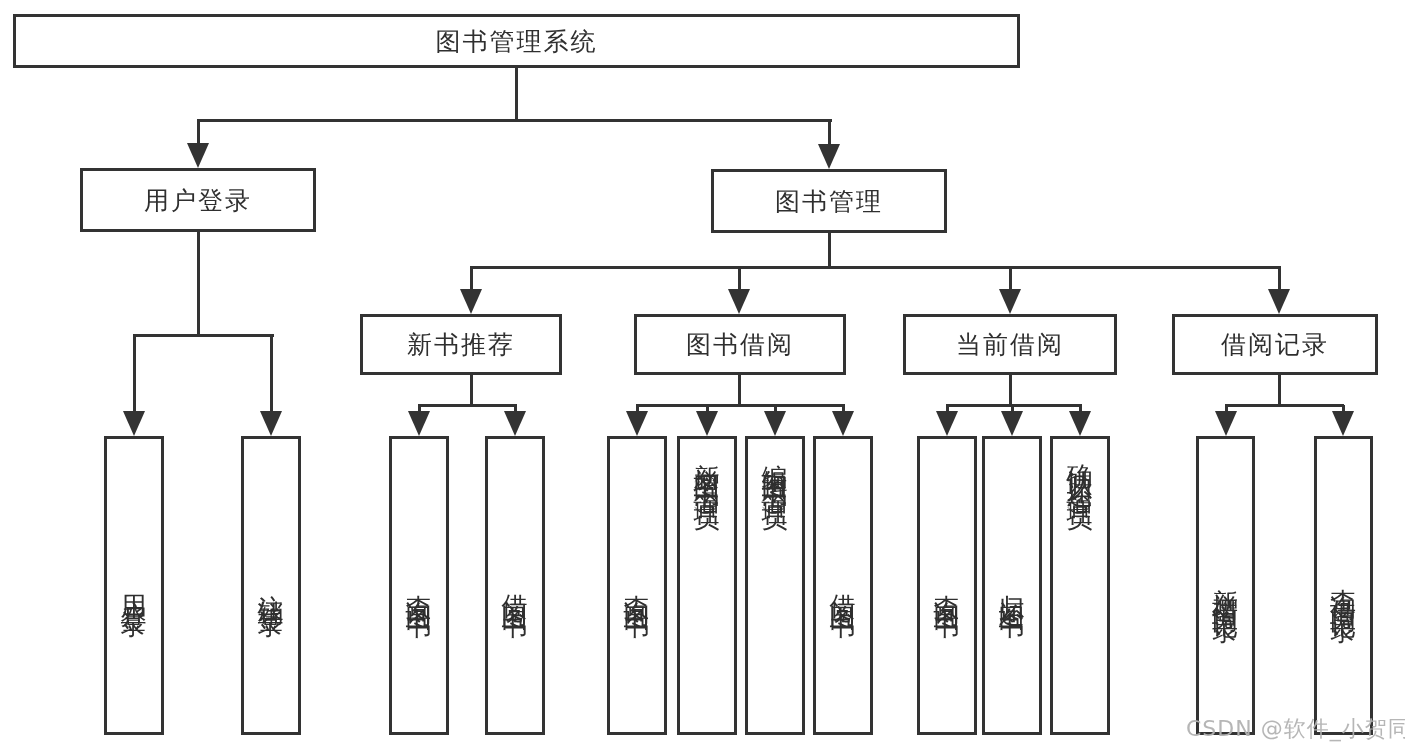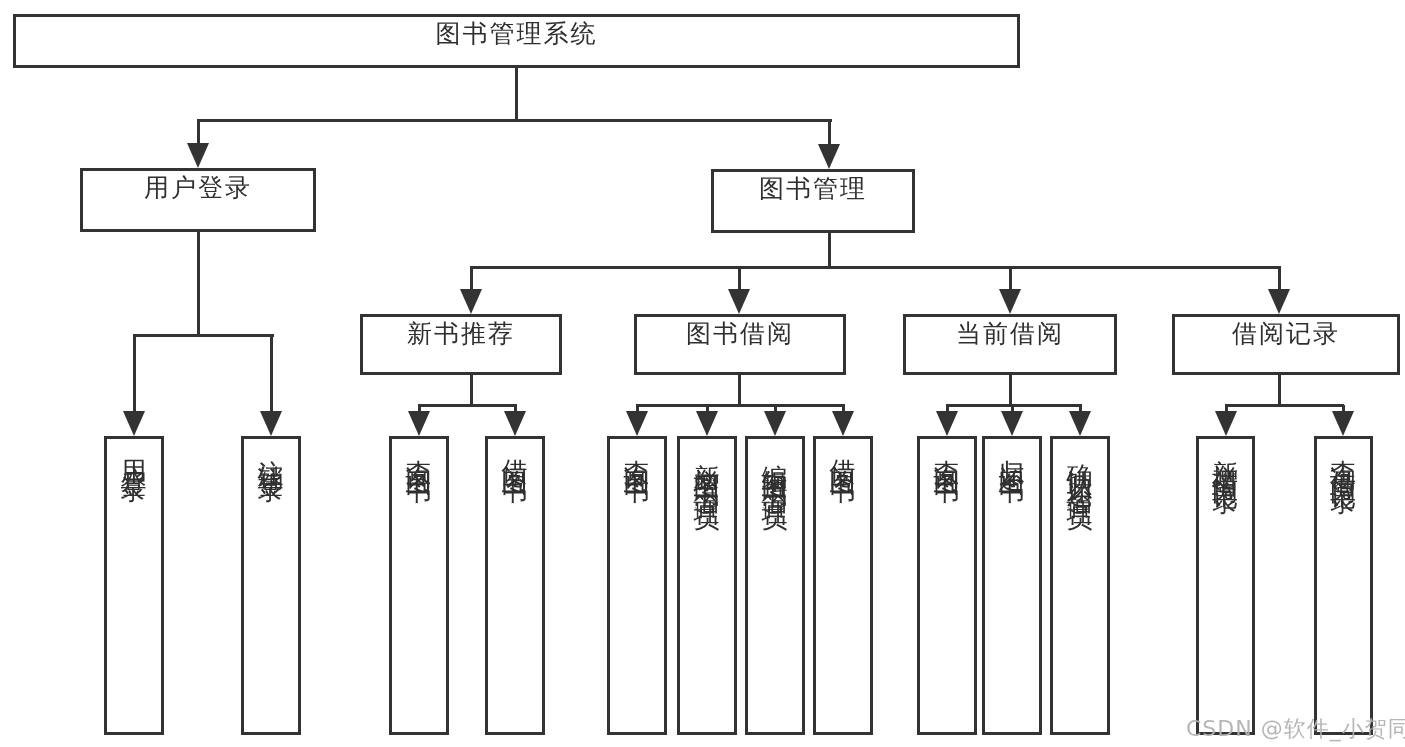--- a/index.html
+++ b/index.html
@@ -12,21 +12,21 @@
     overflow: hidden;
   }
   
   .box {
     position: absolute;
     box-sizing: border-box;
     border: 3px solid #333333;
     background: #ffffff;
     color: #2f2f2f;
     display: flex;
-    align-items: flex-start;
+    align-items: center;
     justify-content: center;
   }
   .hbox { font-size: 25px; letter-spacing: 2px; white-space: nowrap; }
   .vbox { font-size: 26px; }
   .vbox .vlbl {
     writing-mode: vertical-rl;
     text-orientation: mixed;
     letter-spacing: 6px;
     line-height: 1;
   }
@@ -117,34 +117,34 @@
   <div class="ln" style="left:1342px;top:405px;width:3px;height:9px"></div>
   <div class="arrow" style="left:1332px;top:411px"></div>
 
   <div class="box hbox" style="left:13px;top:14px;width:1007px;height:54px">
     <span>图书管理系统</span>
   </div>
 
   <div class="box hbox" style="left:80px;top:168px;width:236px;height:64px">
     <span>用户登录</span>
   </div>
-  <div class="box hbox" style="left:711px;top:169px;width:204px;height:64px">
+  <div class="box hbox" style="left:711px;top:169px;width:236px;height:64px">
     <span>图书管理</span>
   </div>
 
   <div class="box hbox" style="left:360px;top:314px;width:202px;height:61px">
     <span>新书推荐</span>
   </div>
   <div class="box hbox" style="left:634px;top:314px;width:212px;height:61px">
     <span>图书借阅</span>
   </div>
   <div class="box hbox" style="left:903px;top:314px;width:214px;height:61px">
     <span>当前借阅</span>
   </div>
-  <div class="box hbox" style="left:1172px;top:314px;width:228px;height:61px">
+  <div class="box hbox" style="left:1172px;top:314px;width:206px;height:61px">
     <span>借阅记录</span>
   </div>
 
   <div class="box vbox" style="left:104px;top:436px;width:60px;height:299px">
     <span class="vlbl">用户登录</span>
   </div>
   <div class="box vbox" style="left:241px;top:436px;width:60px;height:299px">
     <span class="vlbl">注销登录</span>
   </div>
 

